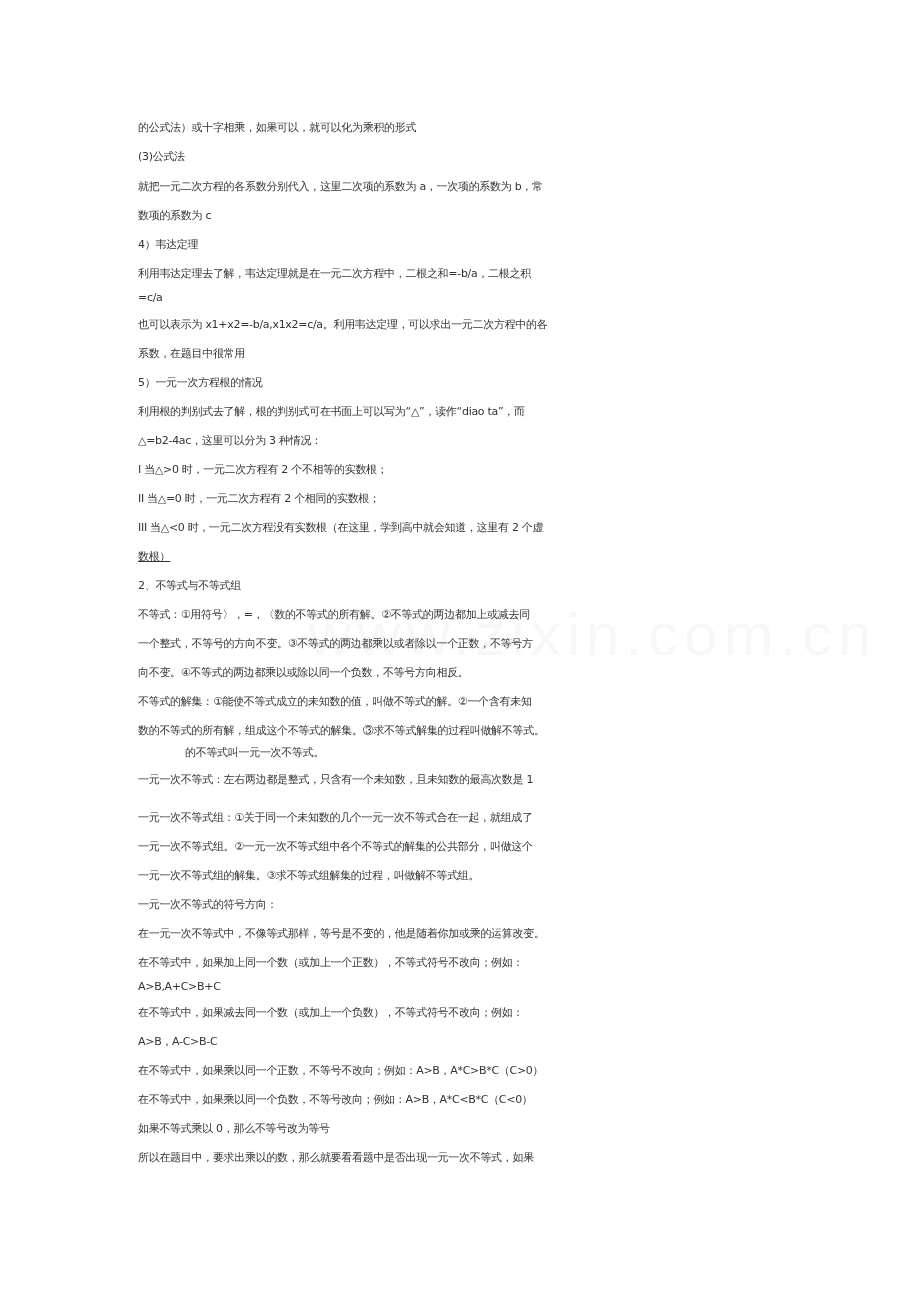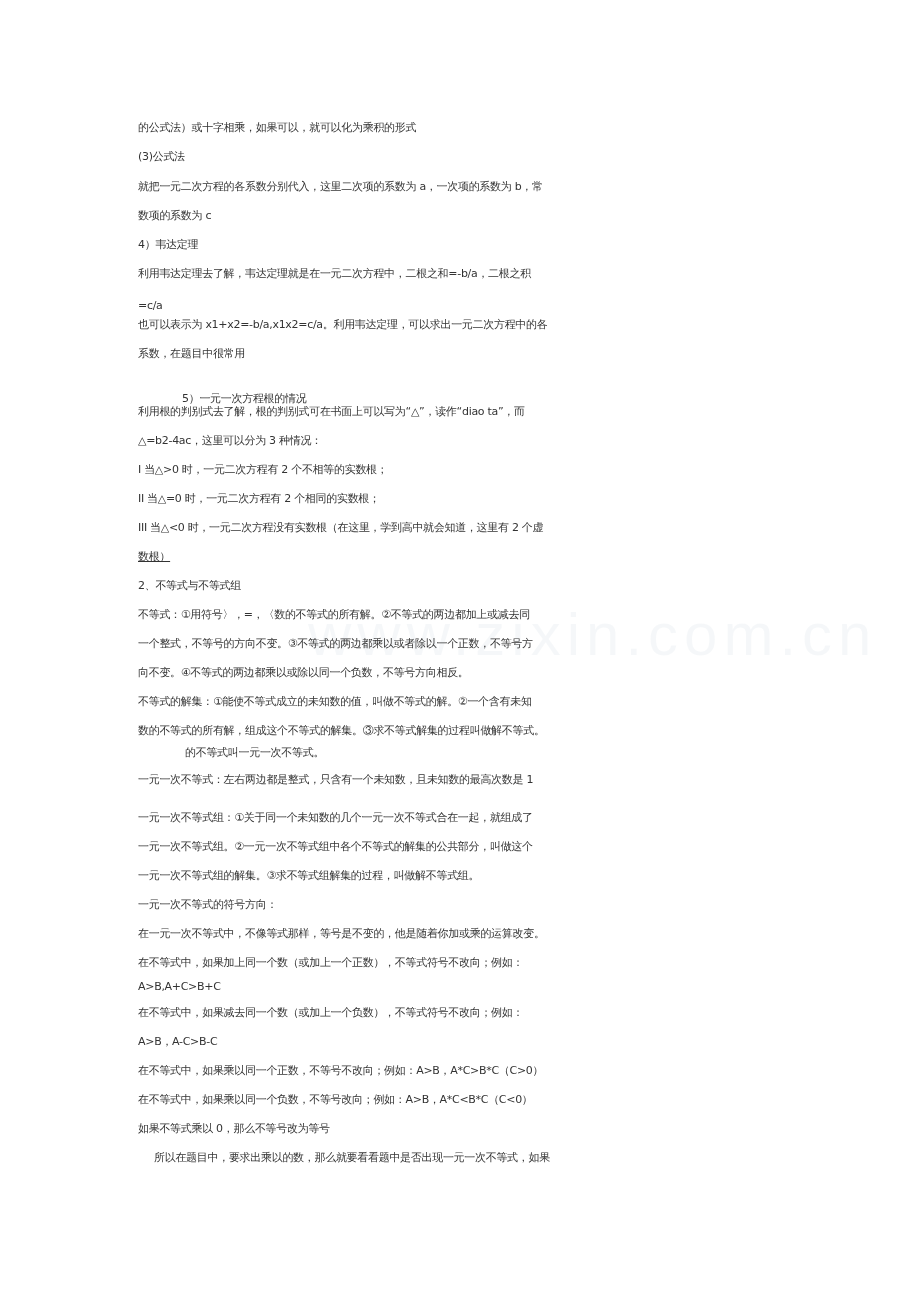--- a/index.html
+++ b/index.html
@@ -48,24 +48,24 @@
 
 <div class="page">
   <div class="watermark">www.zixin.com.cn</div>
   <div id="lines">
       <div class="line" style="top: 118px;">的公式法）或十字相乘，如果可以，就可以化为乘积的形式</div>
       <div class="line" style="top: 147px;">(3)公式法</div>
       <div class="line" style="top: 177px;">就把一元二次方程的各系数分别代入，这里二次项的系数为 a，一次项的系数为 b，常</div>
       <div class="line" style="top: 206px;">数项的系数为 c</div>
       <div class="line" style="top: 235px;">4）韦达定理</div>
       <div class="line" style="top: 264px;">利用韦达定理去了解，韦达定理就是在一元二次方程中，二根之和=-b/a，二根之积</div>
-      <div class="line" style="top: 288px; margin-top: 8px;">=c/a</div>
+      <div class="line" style="top: 288px;">=c/a</div>
       <div class="line" style="top: 315px;">也可以表示为 x1+x2=-b/a,x1x2=c/a。利用韦达定理，可以求出一元二次方程中的各</div>
       <div class="line" style="top: 344px;">系数，在题目中很常用</div>
-      <div class="line" style="top: 389px; margin-left: 44px;">5）一元一次方程根的情况</div>
+      <div class="line" style="top: 373px;">5）一元一次方程根的情况</div>
       <div class="line" style="top: 402px;">利用根的判别式去了解，根的判别式可在书面上可以写为“△”，读作“diao ta”，而</div>
       <div class="line" style="top: 431px;">△=b2-4ac，这里可以分为 3 种情况：</div>
       <div class="line" style="top: 460px; text-align: center;">I 当△&gt;0 时，一元二次方程有 2 个不相等的实数根；</div>
       <div class="line" style="top: 489px;">II 当△=0 时，一元二次方程有 2 个相同的实数根；</div>
       <div class="line" style="top: 518px;">III 当△&lt;0 时，一元二次方程没有实数根（在这里，学到高中就会知道，这里有 2 个虚</div>
       <div class="line" style="top: 547px; text-decoration: underline;">数根）</div>
       <div class="line" style="top: 576px; text-align: right;">2、不等式与不等式组</div>
       <div class="line" style="top: 605px;">不等式：①用符号〉，=，〈数的不等式的所有解。②不等式的两边都加上或减去同</div>
       <div class="line" style="top: 634px;">一个整式，不等号的方向不变。③不等式的两边都乘以或者除以一个正数，不等号方</div>
       <div class="line" style="top: 663px;">向不变。④不等式的两边都乘以或除以同一个负数，不等号方向相反。</div>
@@ -78,15 +78,15 @@
       <div class="line" style="top: 866px;">一元一次不等式组的解集。③求不等式组解集的过程，叫做解不等式组。</div>
       <div class="line" style="top: 895px;">一元一次不等式的符号方向：</div>
       <div class="line" style="top: 924px;">在一元一次不等式中，不像等式那样，等号是不变的，他是随着你加或乘的运算改变。</div>
       <div class="line" style="top: 953px;">在不等式中，如果加上同一个数（或加上一个正数），不等式符号不改向；例如：</div>
       <div class="line" style="top: 977px;">A&gt;B,A+C&gt;B+C</div>
       <div class="line" style="top: 1003px;">在不等式中，如果减去同一个数（或加上一个负数），不等式符号不改向；例如：</div>
       <div class="line" style="top: 1032px;">A&gt;B，A-C&gt;B-C</div>
       <div class="line" style="top: 1061px;">在不等式中，如果乘以同一个正数，不等号不改向；例如：A&gt;B，A*C&gt;B*C（C&gt;0）</div>
       <div class="line" style="top: 1090px;">在不等式中，如果乘以同一个负数，不等号改向；例如：A&gt;B，A*C&lt;B*C（C&lt;0）</div>
       <div class="line" style="top: 1119px;">如果不等式乘以 0，那么不等号改为等号</div>
-      <div class="line" style="top: 1148px; margin-left: 16px;">所以在题目中，要求出乘以的数，那么就要看看题中是否出现一元一次不等式，如果</div>
+      <div class="line" style="top: 1148px;">所以在题目中，要求出乘以的数，那么就要看看题中是否出现一元一次不等式，如果</div>
     </div>
 </div>
 
 </body></html>

